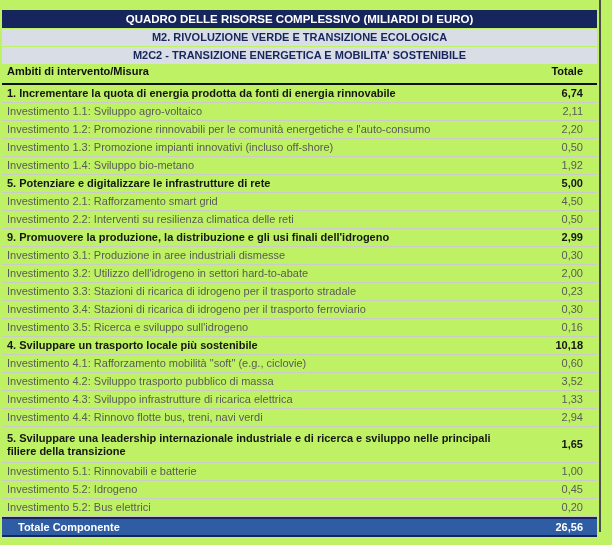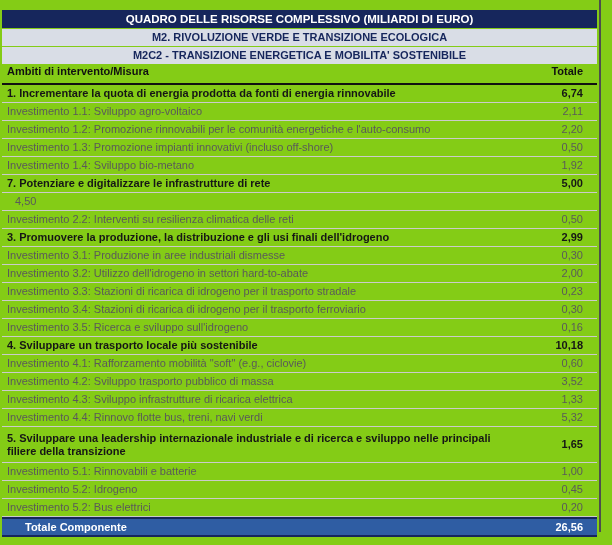--- a/index.html
+++ b/index.html
@@ -7,21 +7,21 @@
     font-family: "Liberation Sans", sans-serif;
     background: #ffffff;
     width: 612px;
     height: 545px;
     overflow: hidden;
   }
   .page {
     position: relative;
     width: 612px;
     height: 545px;
-    background: #84cc16;
+    background: #bef264;
   }
   .page-border-right {
     position: absolute;
     top: 0;
     left: 599px;
     width: 2px;
     height: 532px;
     background: var(--border-dark, #4d4d4d);
   }
   .table-wrap {
@@ -87,21 +87,21 @@
   .row-label { max-width: 508px; }
   .row-value { white-space: nowrap; padding-left: 8px; }
   .total-bar {
     height: 20px;
     background: var(--barblue, #2f5da3);
     border-top: 2px solid var(--navy, #16265c);
     border-bottom: 2px solid var(--navy, #16265c);
     display: flex;
     justify-content: space-between;
     align-items: center;
-    padding: 0 14px 0 23px;
+    padding: 0 14px 0 16px;
     color: #ffffff;
     font-size: 11px;
     font-weight: bold;
   }
 </style>
 </head>
 <body>
 
 <div class="page">
   <div class="page-border-right"></div>
@@ -140,32 +140,33 @@
         </div>
         <div class="row item">
           <div class="row-label">Investimento 1.3: Promozione impianti innovativi (incluso off-shore)</div>
           <div class="row-value">0,50</div>
         </div>
         <div class="row item">
           <div class="row-label">Investimento 1.4: Sviluppo bio-metano</div>
           <div class="row-value">1,92</div>
         </div>
         <div class="row section">
-          <div class="row-label">7.  Potenziare e digitalizzare le infrastrutture di rete</div>
+          <div class="row-label">5.  Potenziare e digitalizzare le infrastrutture di rete</div>
           <div class="row-value">5,00</div>
         </div>
         <div class="row item">
+          <div class="row-label">Investimento 2.1: Rafforzamento smart grid</div>
           <div class="row-value">4,50</div>
         </div>
         <div class="row item">
           <div class="row-label">Investimento 2.2: Interventi su resilienza climatica delle reti</div>
           <div class="row-value">0,50</div>
         </div>
         <div class="row section">
-          <div class="row-label">3. Promuovere la produzione, la distribuzione e gli usi finali dell'idrogeno</div>
+          <div class="row-label">9. Promuovere la produzione, la distribuzione e gli usi finali dell'idrogeno</div>
           <div class="row-value">2,99</div>
         </div>
         <div class="row item">
           <div class="row-label">Investimento 3.1: Produzione in aree industriali dismesse</div>
           <div class="row-value">0,30</div>
         </div>
         <div class="row item">
           <div class="row-label">Investimento 3.2: Utilizzo dell'idrogeno in settori hard-to-abate</div>
           <div class="row-value">2,00</div>
         </div>
@@ -192,21 +193,21 @@
         <div class="row item">
           <div class="row-label">Investimento 4.2: Sviluppo trasporto pubblico di massa</div>
           <div class="row-value">3,52</div>
         </div>
         <div class="row item">
           <div class="row-label">Investimento 4.3: Sviluppo infrastrutture di ricarica elettrica</div>
           <div class="row-value">1,33</div>
         </div>
         <div class="row item">
           <div class="row-label">Investimento 4.4: Rinnovo flotte bus, treni, navi verdi</div>
-          <div class="row-value">5,32</div>
+          <div class="row-value">2,94</div>
         </div>
         <div class="row section section2">
           <div class="row-label">5. Sviluppare una leadership internazionale industriale e di ricerca e sviluppo nelle principali filiere della transizione</div>
           <div class="row-value">1,65</div>
         </div>
         <div class="row item">
           <div class="row-label">Investimento 5.1: Rinnovabili e batterie</div>
           <div class="row-value">1,00</div>
         </div>
         <div class="row item">

